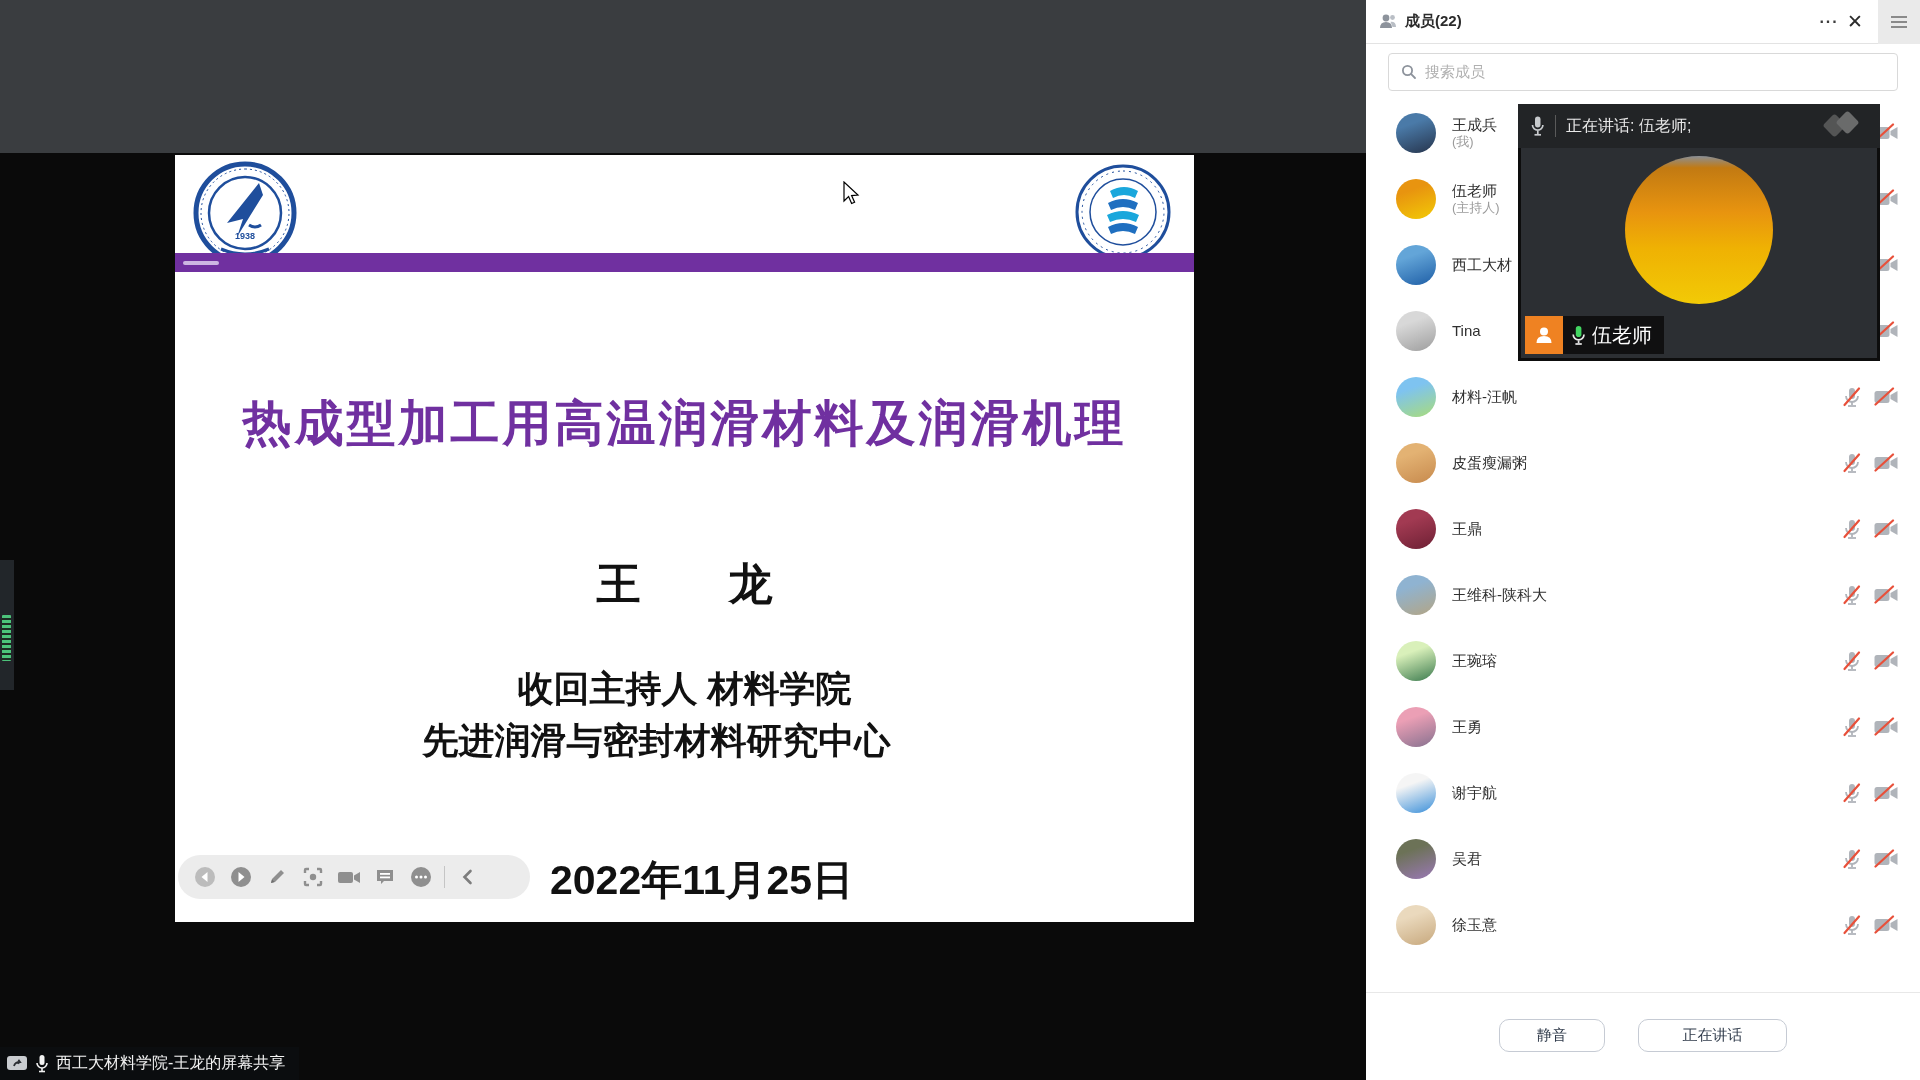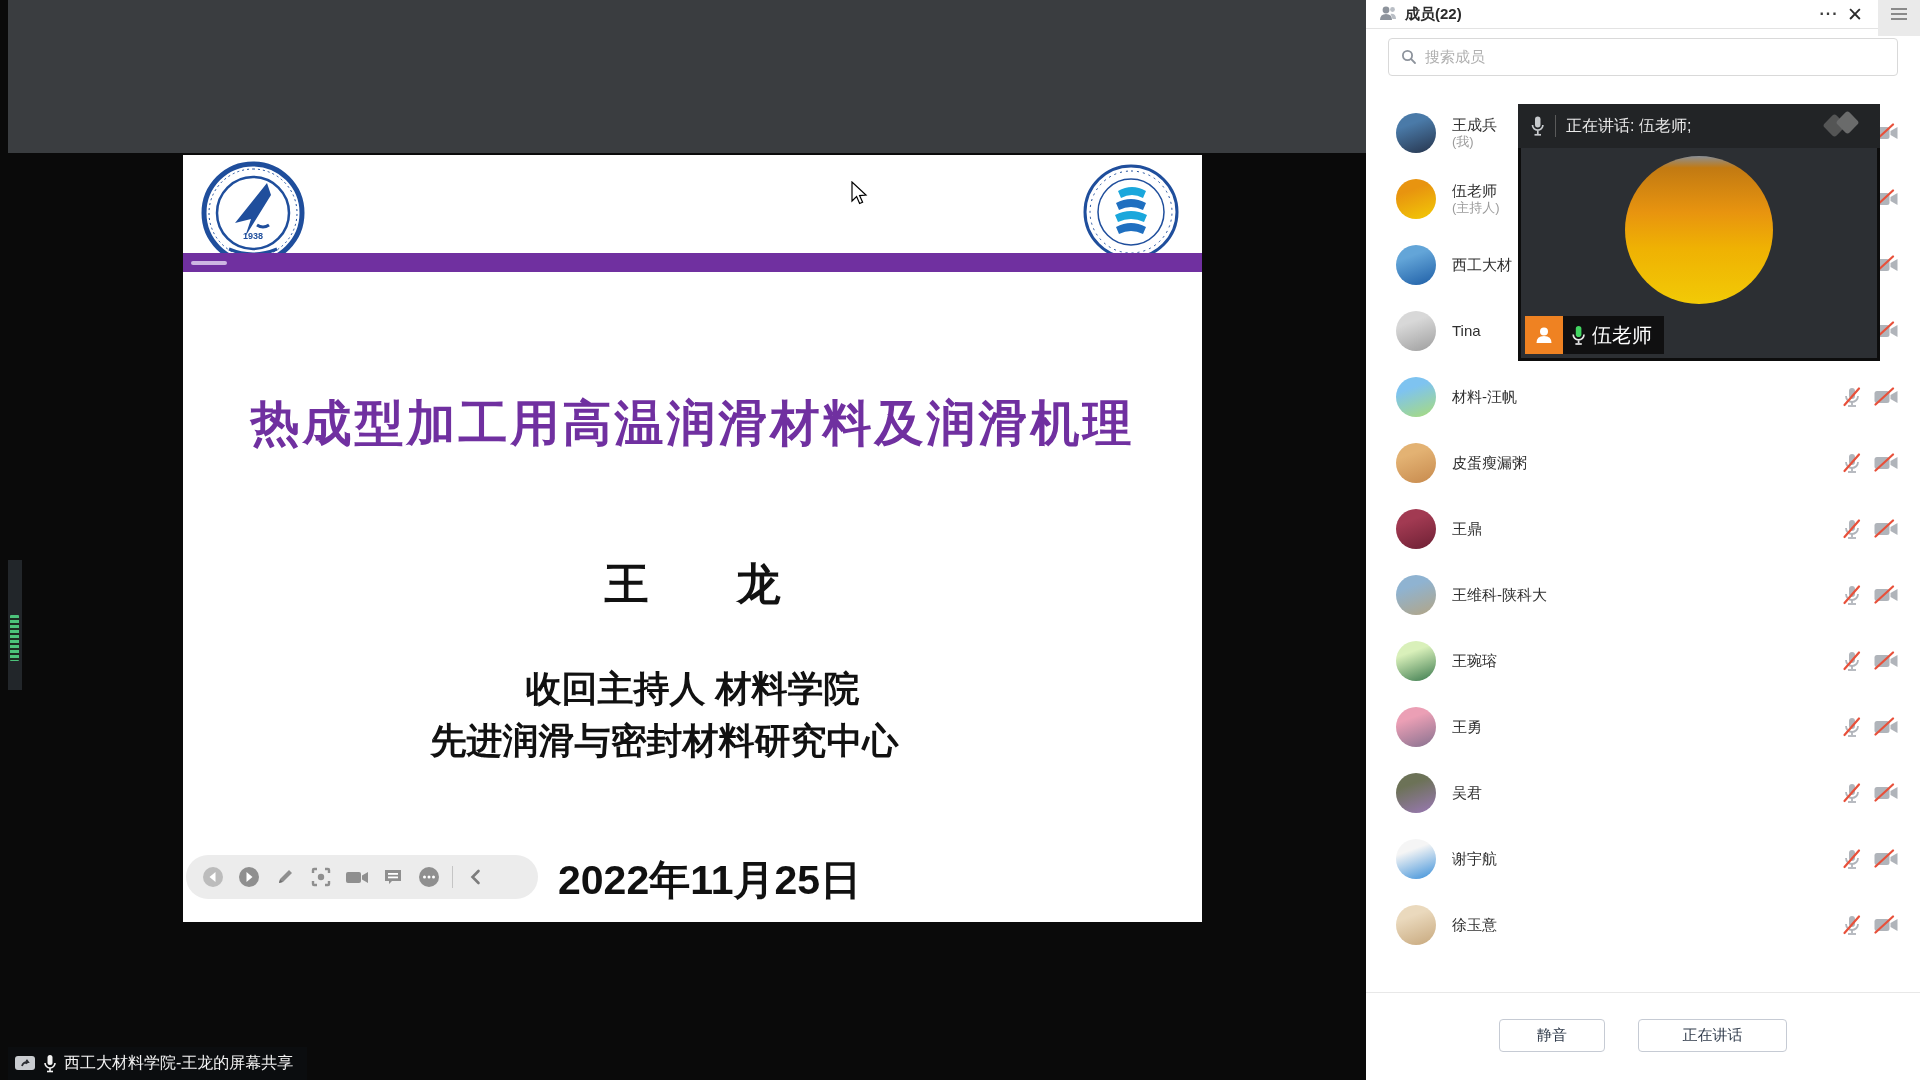--- a/index.html
+++ b/index.html
@@ -1,21 +1,21 @@
 <!DOCTYPE html>
 <html><head>
 <meta charset="utf-8">
 <style>
   * { margin:0; padding:0; box-sizing:border-box; }
   html,body { width:1920px; height:1080px; overflow:hidden; background:#000; }
   body { font-family:"Liberation Sans","DejaVu Sans",sans-serif; }
   #app { position:relative; width:1920px; height:1080px; background:#0a0a0a; }
 
   
-  .stage { position:absolute; left:8px; top:0; width:1366px; height:1080px; background:#0a0a0a; }
+  .stage { position:absolute; left:0; top:0; width:1366px; height:1080px; background:#0a0a0a; }
   .top-band { position:absolute; left:0; top:0; width:1366px; height:153px; background:#3a3d40; }
   .left-strip { position:absolute; left:0; top:560px; width:14px; height:130px; background:#22262a; }
   .green-indicator { position:absolute; left:2px; top:55px; width:9px; height:46px;
      background:repeating-linear-gradient(180deg,#4cc27a 0 3px,#1c2b22 3px 5px); border-radius:1px; }
 
   .slide { position:absolute; left:175px; top:155px; width:1019px; height:767px; background:#ffffff; }
 
   .logo { position:absolute; }
   .logo-left { left:18px; top:6px; width:104px; height:104px; }
   .logo-right { right:22px; top:8px; width:98px; height:98px; }
@@ -39,21 +39,21 @@
   .tb-div { width:1px; height:22px; background:#c5c5c5; flex:0 0 auto; }
 
   .cursor { position:absolute; left:843px; top:181px; width:18px; height:26px; z-index:40; }
 
   .share-indicator { position:absolute; left:0; top:1047px; height:33px; background:#0b0d0f;
      display:flex; align-items:center; gap:7px; padding:0 14px 0 6px; z-index:30; }
   .share-indicator .txt { color:#f2f2f2; font-size:16px; white-space:nowrap; }
 
   
   .panel { position:absolute; left:1366px; top:0; width:554px; height:1080px; background:#ffffff; }
-  .panel-header { position:relative; height:29px; border-bottom:1px solid #e3e3e3;
+  .panel-header { position:relative; height:44px; border-bottom:1px solid #e3e3e3;
      display:flex; align-items:center; padding-left:12px; }
   .panel-title { font-size:15px; color:#2b2b2b; margin-left:7px; font-weight:bold; }
   .ph-spacer { flex:1; }
   .ph-more { width:26px; height:26px; display:flex; align-items:center; justify-content:center; color:#3c3c3c;
      font-size:16px; letter-spacing:1px; font-weight:bold; }
   .ph-close { width:26px; height:26px; display:flex; align-items:center; justify-content:center; color:#2b2b2b;
      font-size:19px; margin-right:10px; }
   .ph-burger { width:42px; height:44px; background:#eaeaea; display:flex; align-items:center; justify-content:center; }
   .ph-burger span { display:block; width:16px; height:2px; background:#8a8a8a;
      box-shadow:0 -5px 0 #8a8a8a, 0 5px 0 #8a8a8a; }
@@ -67,21 +67,21 @@
   .member-row { height:66px; display:flex; align-items:center; padding:0 21px 0 30px; }
   .m-avatar { width:40px; height:40px; border-radius:50%; flex:0 0 auto; }
   .m-text { margin-left:16px; display:flex; flex-direction:column; justify-content:center; line-height:1.25; }
   .m-name { font-size:15px; color:#2f2f2f; white-space:nowrap; }
   .m-suffix { font-size:13px; color:#9b9b9b; }
   .m-spacer { flex:1; }
   .m-icons { display:flex; align-items:center; gap:11px; flex:0 0 auto; }
 
   .panel-footer { position:absolute; left:0; bottom:0; width:554px; height:88px; border-top:1px solid #e8e8e8;
      display:flex; justify-content:center; align-items:flex-start; gap:33px; padding-top:26px; background:#fff; }
-  .footer-btn { height:33px; background:#fff; border:1px solid #c6cbd4; border-radius:4px;
+  .footer-btn { height:33px; background:#fff; border:1px solid #c6cbd4; border-radius:10px;
      font-size:15px; color:#2f3a4a; display:flex; align-items:center; justify-content:center; cursor:pointer;
      font-family:inherit; }
   .btn-mute { width:106px; }
   .btn-reclaim { width:149px; }
 
   
   .video-overlay { position:absolute; left:1518px; top:104px; width:362px; height:295px; z-index:20; }
   .vo-header { height:44px; background:#222426; display:flex; align-items:center; padding:0 12px; gap:10px; }
   .vo-div { width:1px; height:22px; background:#5a5a5a; }
   .vo-status { color:#e8e8e8; font-size:16px; flex:1; white-space:nowrap; }
@@ -470,46 +470,46 @@
       </svg>
       <svg width="26" height="20" viewBox="0 0 26 20">
         <rect x="1.5" y="4" width="15" height="12" rx="2.5" fill="#b0b4ba"></rect>
         <polygon points="17.5,8 24.5,4 24.5,16 17.5,12" fill="#b0b4ba"></polygon>
         <line x1="2.5" y1="17.5" x2="20" y2="1.5" stroke="#e8503a" stroke-width="2.2" stroke-linecap="round"></line>
       </svg>
     </span>
   </div>
 
   <div class="member-row">
+    <div class="m-avatar" style="background: linear-gradient(160deg, rgb(245, 245, 245) 30%, rgb(58, 143, 217) 100%);"></div>
+    <div class="m-text">
+      <span class="m-name">谢宇航</span>
+
+    </div>
+    <span class="m-spacer"></span>
+    <span class="m-icons">
+      <svg width="20" height="22" viewBox="0 0 20 22">
+        <rect x="7" y="2" width="6" height="11" rx="3" fill="#b0b4ba"></rect>
+        <path d="M4 10 a6 6 0 0 0 12 0" stroke="#b0b4ba" stroke-width="1.8" fill="none"></path>
+        <line x1="10" y1="16" x2="10" y2="19" stroke="#b0b4ba" stroke-width="1.8"></line>
+        <line x1="6" y1="20" x2="14" y2="20" stroke="#b0b4ba" stroke-width="1.8"></line>
+        <line x1="2.5" y1="19" x2="17" y2="2.5" stroke="#e8503a" stroke-width="2.2" stroke-linecap="round"></line>
+      </svg>
+      <svg width="26" height="20" viewBox="0 0 26 20">
+        <rect x="1.5" y="4" width="15" height="12" rx="2.5" fill="#b0b4ba"></rect>
+        <polygon points="17.5,8 24.5,4 24.5,16 17.5,12" fill="#b0b4ba"></polygon>
+        <line x1="2.5" y1="17.5" x2="20" y2="1.5" stroke="#e8503a" stroke-width="2.2" stroke-linecap="round"></line>
+      </svg>
+    </span>
+  </div>
+
+  <div class="member-row">
     <div class="m-avatar" style="background: linear-gradient(160deg, rgb(108, 114, 87) 30%, rgb(154, 120, 181) 100%);"></div>
     <div class="m-text">
       <span class="m-name">吴君</span>
-
-    </div>
-    <span class="m-spacer"></span>
-    <span class="m-icons">
-      <svg width="20" height="22" viewBox="0 0 20 22">
-        <rect x="7" y="2" width="6" height="11" rx="3" fill="#b0b4ba"></rect>
-        <path d="M4 10 a6 6 0 0 0 12 0" stroke="#b0b4ba" stroke-width="1.8" fill="none"></path>
-        <line x1="10" y1="16" x2="10" y2="19" stroke="#b0b4ba" stroke-width="1.8"></line>
-        <line x1="6" y1="20" x2="14" y2="20" stroke="#b0b4ba" stroke-width="1.8"></line>
-        <line x1="2.5" y1="19" x2="17" y2="2.5" stroke="#e8503a" stroke-width="2.2" stroke-linecap="round"></line>
-      </svg>
-      <svg width="26" height="20" viewBox="0 0 26 20">
-        <rect x="1.5" y="4" width="15" height="12" rx="2.5" fill="#b0b4ba"></rect>
-        <polygon points="17.5,8 24.5,4 24.5,16 17.5,12" fill="#b0b4ba"></polygon>
-        <line x1="2.5" y1="17.5" x2="20" y2="1.5" stroke="#e8503a" stroke-width="2.2" stroke-linecap="round"></line>
-      </svg>
-    </span>
-  </div>
-
-  <div class="member-row">
-    <div class="m-avatar" style="background: linear-gradient(160deg, rgb(245, 245, 245) 30%, rgb(58, 143, 217) 100%);"></div>
-    <div class="m-text">
-      <span class="m-name">谢宇航</span>
 
     </div>
     <span class="m-spacer"></span>
     <span class="m-icons">
       <svg width="20" height="22" viewBox="0 0 20 22">
         <rect x="7" y="2" width="6" height="11" rx="3" fill="#b0b4ba"></rect>
         <path d="M4 10 a6 6 0 0 0 12 0" stroke="#b0b4ba" stroke-width="1.8" fill="none"></path>
         <line x1="10" y1="16" x2="10" y2="19" stroke="#b0b4ba" stroke-width="1.8"></line>
         <line x1="6" y1="20" x2="14" y2="20" stroke="#b0b4ba" stroke-width="1.8"></line>
         <line x1="2.5" y1="19" x2="17" y2="2.5" stroke="#e8503a" stroke-width="2.2" stroke-linecap="round"></line>

